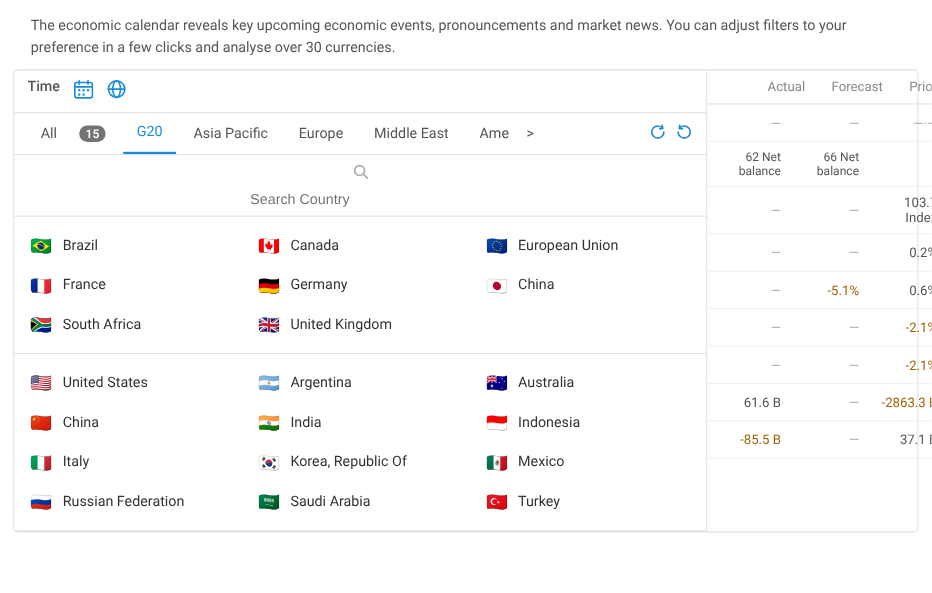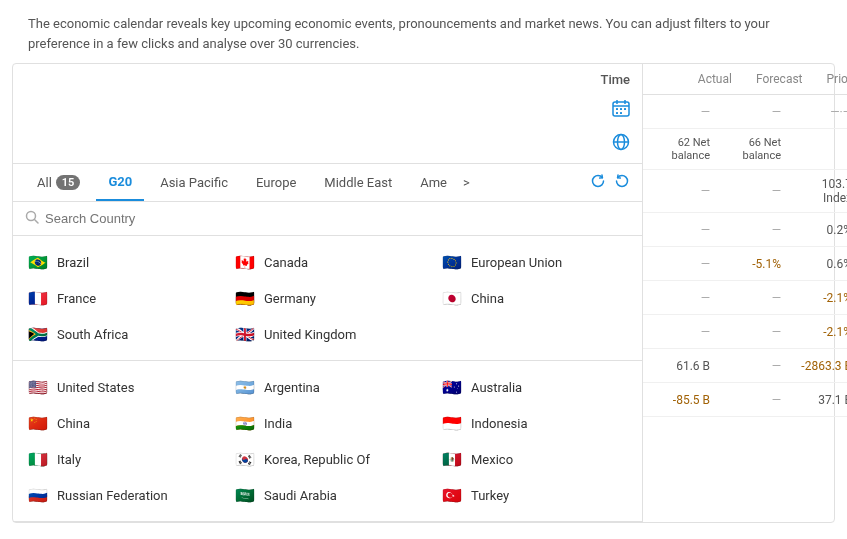--- a/index.html
+++ b/index.html
@@ -29,25 +29,24 @@
 
     .left-panel {
       width: 630px;
       border-right: 1px solid #e0e0e0;
       flex-shrink: 0;
     }
 
     
     .toolbar {
       display: flex;
-      align-items: flex-end;
+      align-items: flex-start;
       padding: 8px 12px;
       border-bottom: 1px solid #e0e0e0;
       gap: 12px;
-      flex-direction: column;
     }
     .toolbar-time {
       font-size: 13px;
       color: #555;
       font-weight: 500;
     }
     .toolbar-icon {
       color: #1a8cdc;
       font-size: 16px;
       cursor: pointer;
@@ -63,25 +62,25 @@
     }
     .tab-item {
       padding: 10px 12px;
       font-size: 13px;
       color: #555;
       cursor: pointer;
       position: relative;
       white-space: nowrap;
       display: flex;
       align-items: center;
-      gap: 4px;
+      gap: 20px;
     }
     .tab-item.active {
       color: #1a8cdc;
-      font-weight: 700;
+      font-weight: 400;
       border-bottom: 2px solid #1a8cdc;
     }
     .tab-badge {
       background: #737373;
       color: #fff;
       border-radius: 10px;
       padding: 1px 6px;
       font-size: 11px;
       font-weight: 600;
     }
@@ -106,20 +105,21 @@
     .search-row {
       padding: 8px 12px;
       border-bottom: 1px solid #e0e0e0;
     }
     .search-box {
       display: flex;
       align-items: center;
       gap: 6px;
       color: #aaa;
       font-size: 13px;
+      flex-direction: column;
     }
     .search-icon { font-size: 14px; color: #aaa; }
 
     
     .country-section {
       padding: 8px 0;
       border-bottom: 1px solid #e0e0e0;
     }
     .country-grid {
       display: grid;

